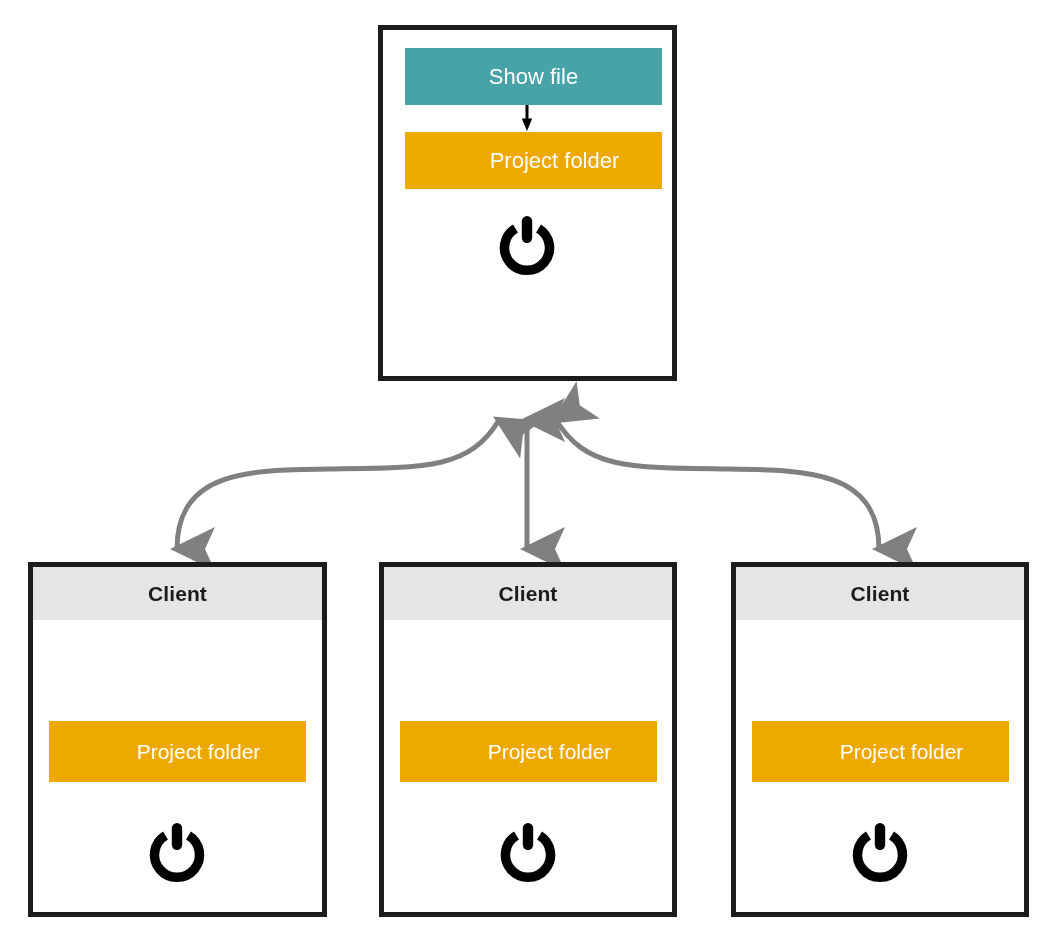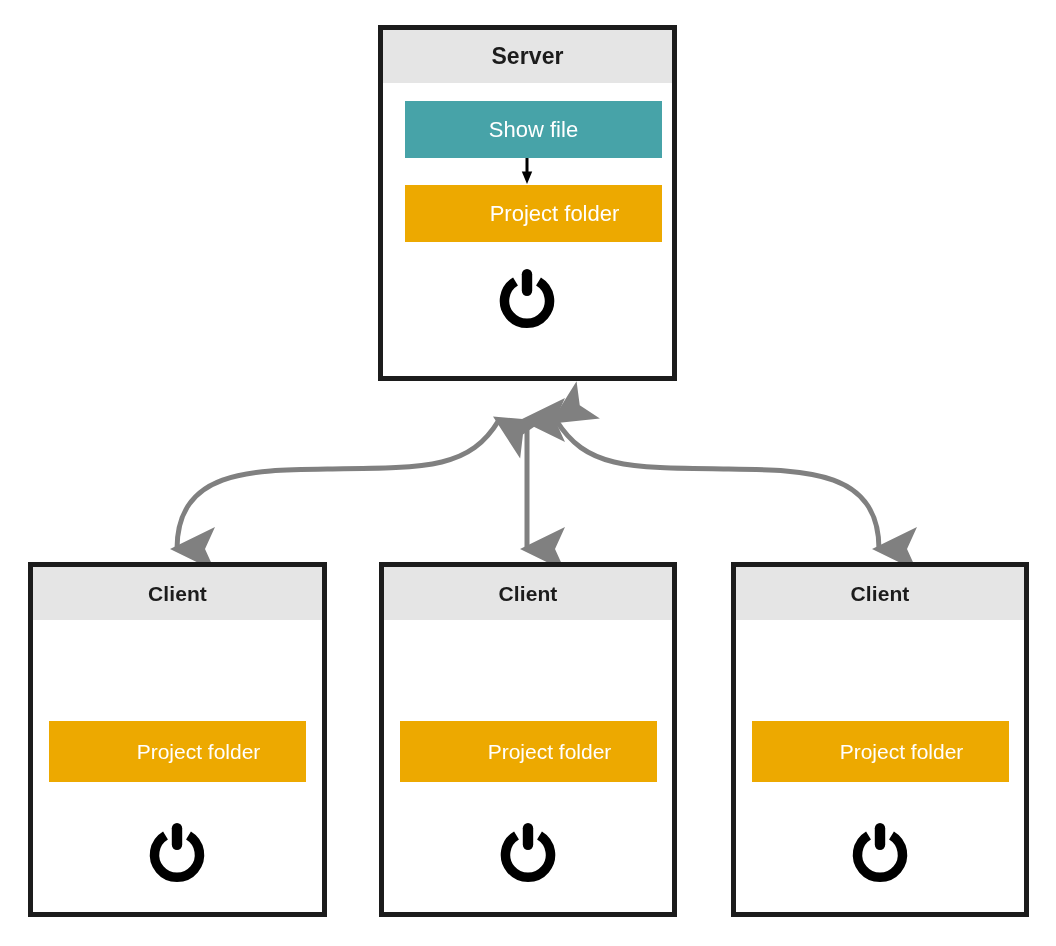--- a/index.html
+++ b/index.html
@@ -152,21 +152,20 @@
       <path d="M 527,549 L 527,420" fill="none" stroke="#808080" stroke-width="5" stroke-linecap="butt" marker-start="url(#arrow-down)" marker-end="url(#arrow-up)"></path>
     </g>
 
     <g>
       <path d="M 879,549 C 879,470 806,470 726,469
                C 626,468 586,468 556,420" fill="none" stroke="#808080" stroke-width="5" stroke-linecap="butt" marker-start="url(#arrow-down)" marker-end="url(#arrow-up)"></path>
     </g>
   </svg>
 
   <div class="node" id="node-server" style="left:378px; top:25px; width:299px; height:356px;">
-    <div class="node-header">Server</div>
     <div class="node-body" style="height:293px;">
 
       <div class="bar bar-teal" id="server-showfile-bar">
         <span>Show file</span>
       </div>
 
       <svg id="server-internal-arrow" width="12" height="27" viewBox="0 0 12 27">
         <path d="M6,0 L6,16" stroke="#000000" stroke-width="3" fill="none"></path>
         <path d="M6,26 L0.8,13.5 L11.2,13.5 Z" fill="#000000"></path>
       </svg>

